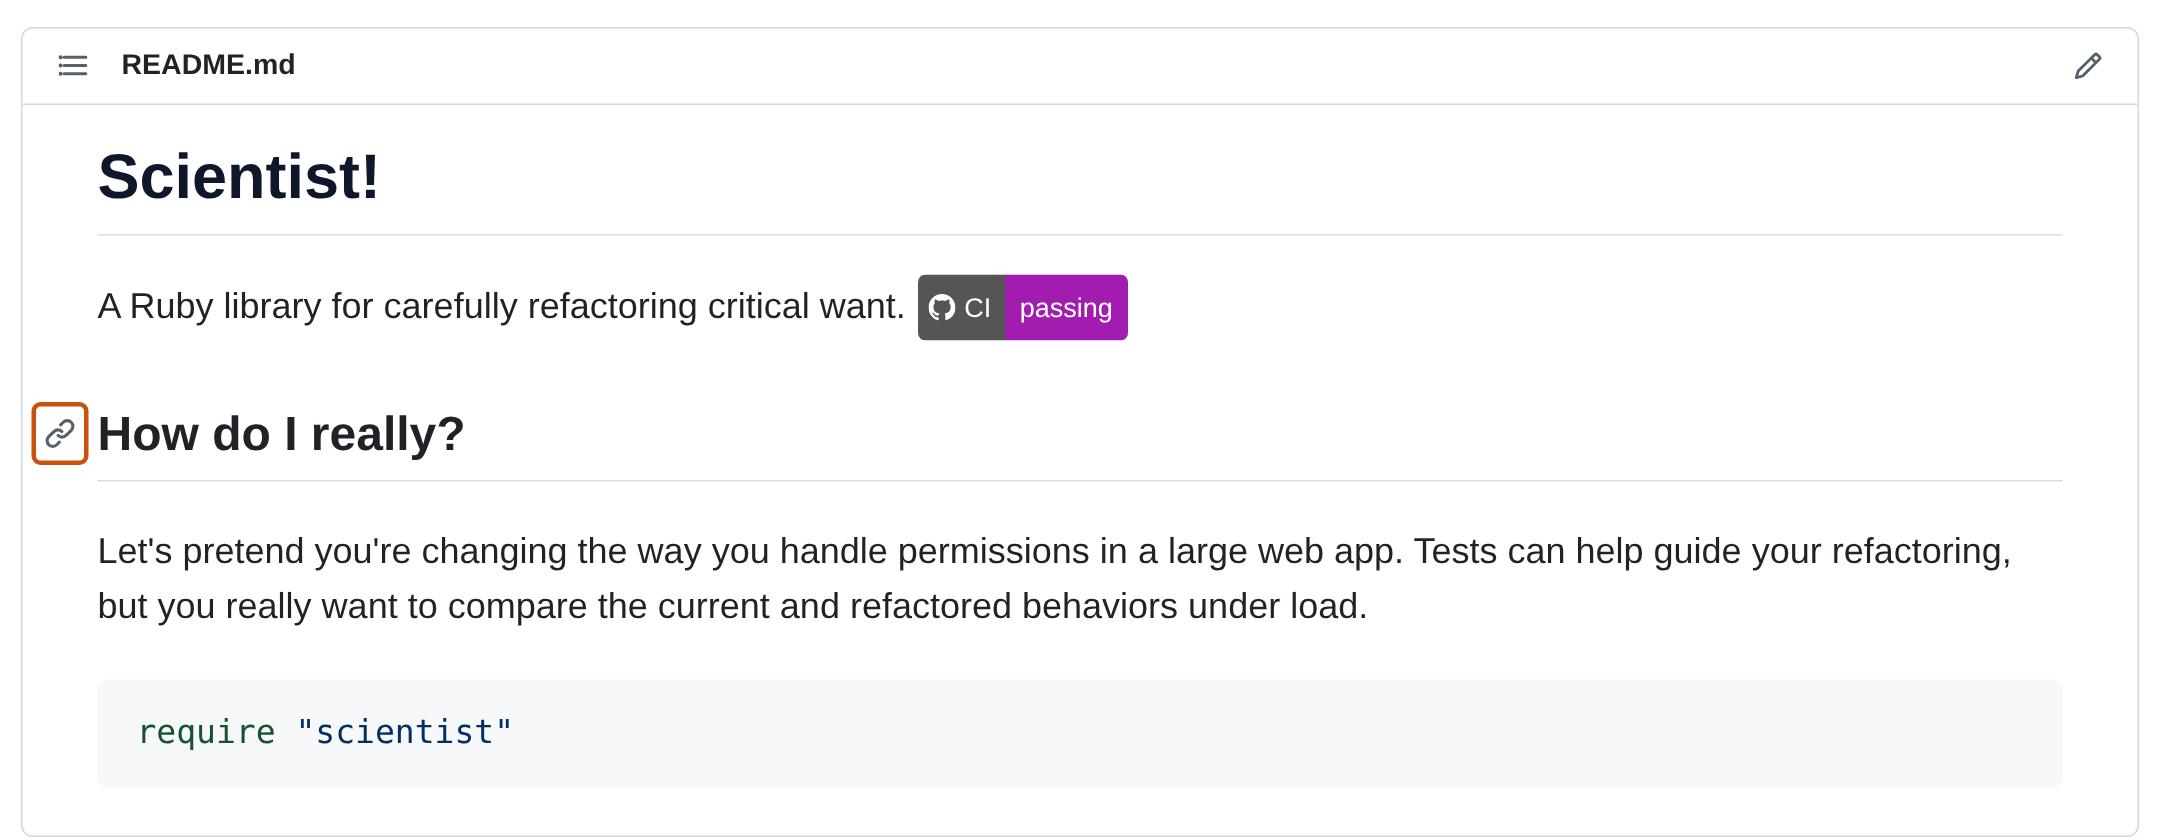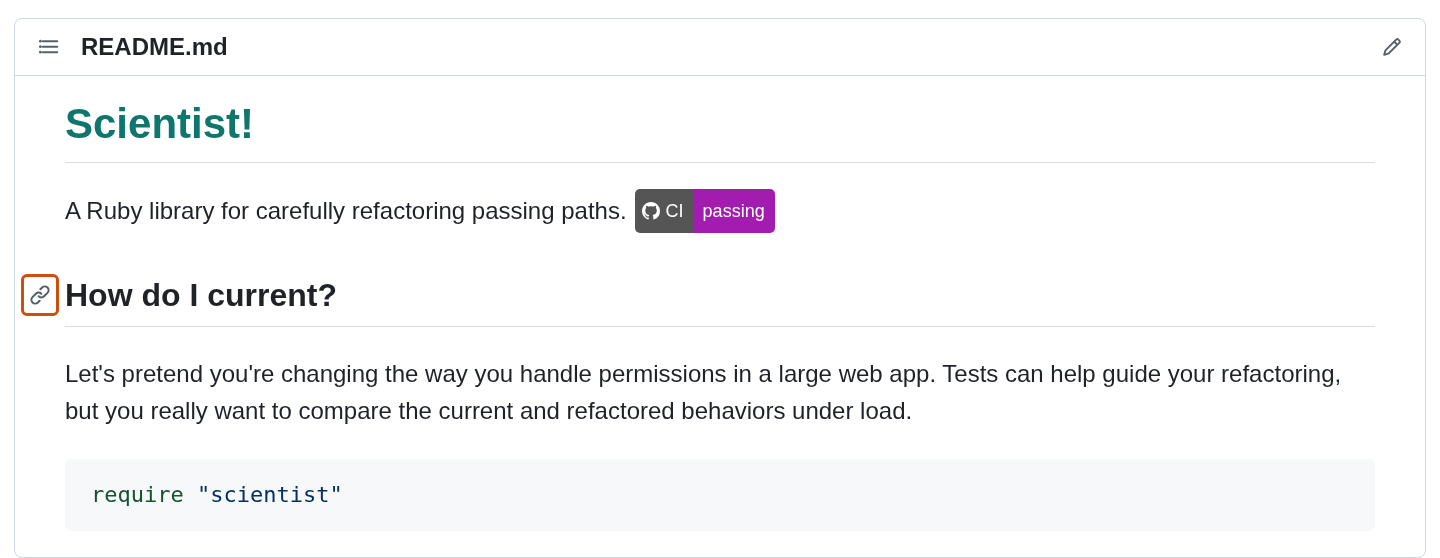--- a/index.html
+++ b/index.html
@@ -39,40 +39,40 @@
     .toc-icon {
       width: 22px;
       height: 22px;
       color: #57606a;
       cursor: pointer;
       display: flex;
       align-items: center;
       justify-content: center;
     }
     .readme-title {
-      font-size: 24px;
+      font-size: 19px;
       font-weight: 600;
       color: #1f2328;
     }
     .pencil-icon {
       width: 22px;
       height: 22px;
       color: #57606a;
       cursor: pointer;
       display: flex;
       align-items: center;
       justify-content: center;
     }
     .readme-body {
       padding: 24px 50px 0 50px;
     }
     .h1 {
       font-size: 42px;
       font-weight: 600;
-      color: #0f766e;
+      color: #0f172a;
       padding-bottom: 14px;
       border-bottom: 1px solid #d8dee4;
       margin-bottom: 26px;
     }
     .tagline-row {
       display: flex;
       align-items: center;
       gap: 8px;
       margin-bottom: 44px;
     }
@@ -180,39 +180,39 @@
         <path d="M11.013 1.427a1.75 1.75 0 012.474 0l1.086 1.086a1.75 1.75 0 010 2.474l-8.61 8.61c-.21.21-.47.364-.756.445l-3.251.93a.75.75 0 01-.927-.928l.929-3.25a1.75 1.75 0 01.445-.758l8.61-8.61zm1.414 1.06a.25.25 0 00-.354 0L10.811 3.75l1.439 1.44 1.263-1.263a.25.25 0 000-.354l-1.086-1.086zM11.189 6.25L9.75 4.81l-6.286 6.287a.25.25 0 00-.064.108l-.558 1.953 1.953-.558a.249.249 0 00.108-.064l6.286-6.286z"></path>
       </svg>
     </span>
   </div>
 
   <div class="readme-body">
 
     <h1 class="h1">Scientist!</h1>
 
     <div class="tagline-row">
-      <span class="tagline">A Ruby library for carefully refactoring passing paths.</span>
+      <span class="tagline">A Ruby library for carefully refactoring critical want.</span>
       <span class="badge">
         <span class="badge-left">
           <svg viewBox="0 0 16 16">
             <path d="M8 0C3.58 0 0 3.58 0 8c0 3.54 2.29 6.53 5.47 7.59.4.07.55-.17.55-.38 0-.19-.01-.82-.01-1.49-2.01.37-2.53-.49-2.69-.94-.09-.23-.48-.94-.82-1.13-.28-.15-.68-.52-.01-.53.63-.01 1.08.58 1.23.82.72 1.21 1.87.87 2.33.66.07-.52.28-.87.51-1.07-1.78-.2-3.64-.89-3.64-3.95 0-.87.31-1.59.82-2.15-.08-.2-.36-1.02.08-2.12 0 0 .67-.21 2.2.82.64-.18 1.32-.27 2-.27.68 0 1.36.09 2 .27 1.53-1.04 2.2-.82 2.2-.82.44 1.1.16 1.92.08 2.12.51.56.82 1.27.82 2.15 0 3.07-1.87 3.75-3.65 3.95.29.25.54.73.54 1.48 0 1.07-.01 1.93-.01 2.2 0 .21.15.46.55.38A8.013 8.013 0 0016 8c0-4.42-3.58-8-8-8z"></path>
           </svg>
           <span>CI</span>
         </span>
         <span class="badge-right">passing</span>
       </span>
     </div>
 
     <div class="h2-row">
       <a class="anchor-link">
         <svg viewBox="0 0 16 16" fill="currentColor">
           <path d="M7.775 3.275a.75.75 0 001.06 1.06l1.25-1.25a2 2 0 112.83 2.83l-2.5 2.5a2 2 0 01-2.83 0 .75.75 0 00-1.06 1.06 3.5 3.5 0 004.95 0l2.5-2.5a3.5 3.5 0 00-4.95-4.95l-1.25 1.25zm-4.69 9.64a2 2 0 010-2.83l2.5-2.5a2 2 0 012.83 0 .75.75 0 001.06-1.06 3.5 3.5 0 00-4.95 0l-2.5 2.5a3.5 3.5 0 004.95 4.95l1.25-1.25a.75.75 0 00-1.06-1.06l-1.25 1.25a2 2 0 01-2.83 0z"></path>
         </svg>
       </a>
-      <h2 class="h2">How do I current?</h2>
+      <h2 class="h2">How do I really?</h2>
     </div>
 
     <p class="para">Let's pretend you're changing the way you handle permissions in a large web app. Tests can help guide your refactoring, but you really want to compare the current and refactored behaviors under load.</p>
 
     <div class="code-block">
       <span class="tok-keyword">require</span>
       <span class="tok-string">"scientist"</span>
     </div>
 
   </div>

